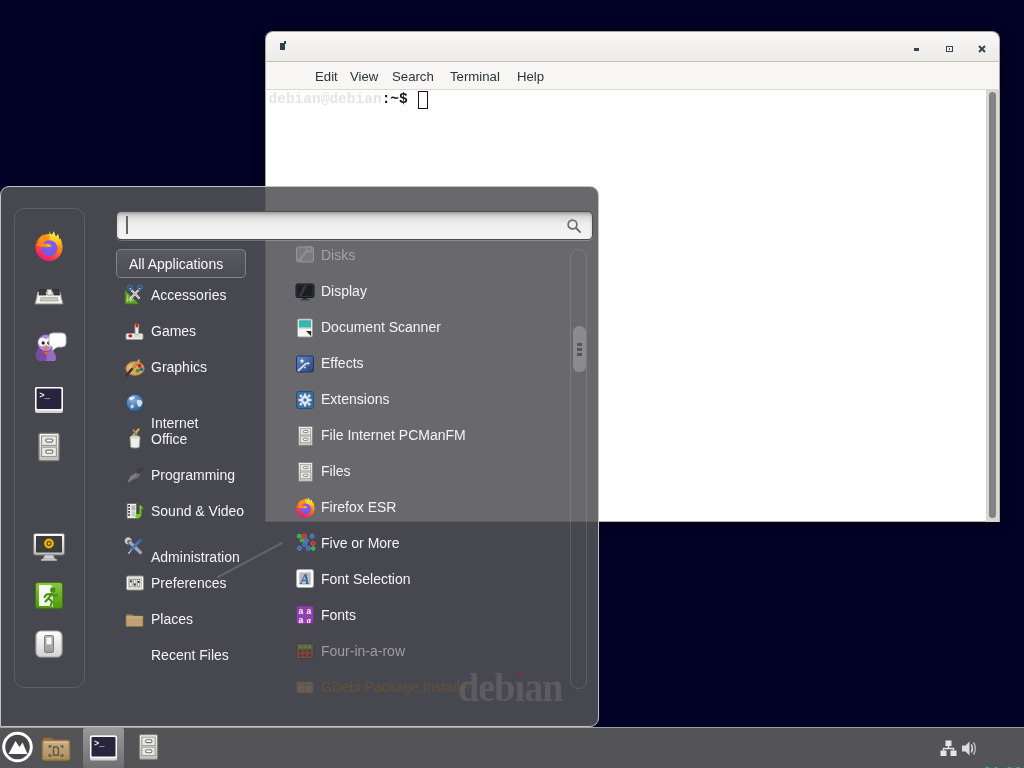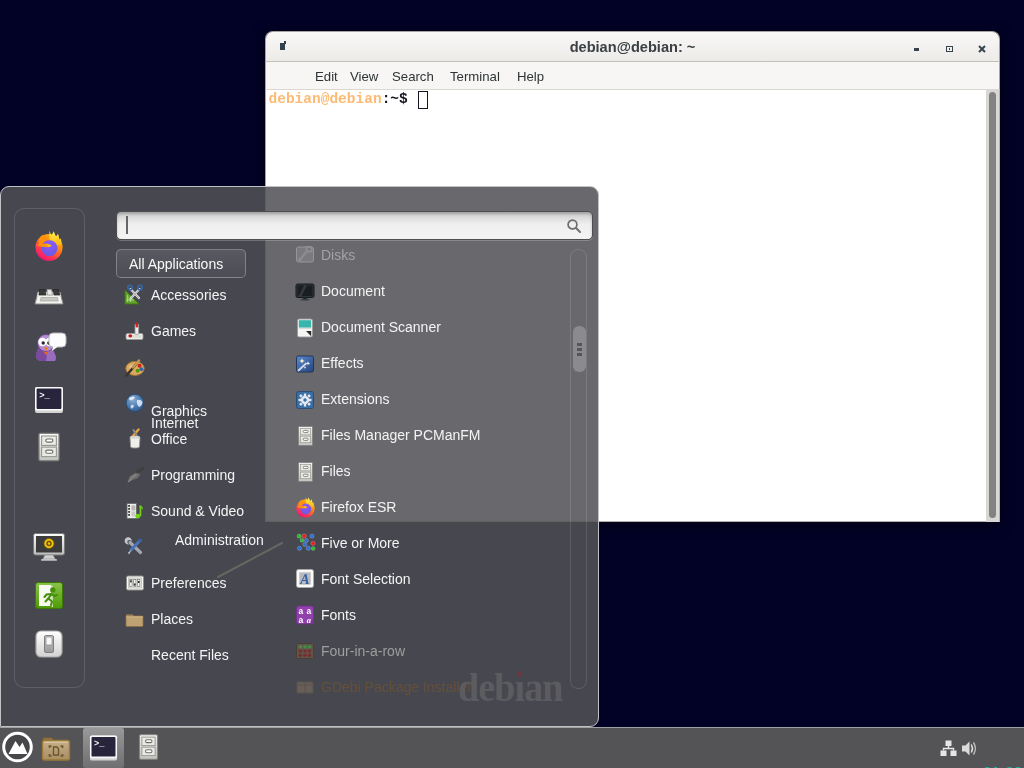--- a/index.html
+++ b/index.html
@@ -12,22 +12,20 @@
 
 <div class="abs" id="desktop" style="left:0;top:0;width:1024px;height:768px;
      background:#020226;"></div>
 
 <div class="abs" id="term" style="left:265px;top:31px;width:735px;height:491px;
      border-radius:8px 8px 0 0;box-shadow:0 3px 14px rgba(0,0,0,0.55);">
 
   <div class="abs" style="left:0;top:0;width:735px;height:31px;border-radius:8px 8px 0 0;
        background:linear-gradient(#f9f8f7,#edebe8);
        border:1px solid #a9a49e;border-bottom:1px solid #c3bfb9;box-sizing:border-box;"></div>
-  <div class="abs" style="left:0;top:8px;width:735px;height:18px;text-align:center;
-       font-size:14.6px;font-weight:bold;color:#3a4145;">debian@debian: ~</div>
 
   <div class="abs" style="left:15px;top:12px;width:4.5px;height:7px;background:#31404a;"></div>
   <div class="abs" style="left:18.5px;top:10px;width:2px;height:3px;background:#31404a;"></div>
 
   <div class="abs" style="left:649px;top:17px;width:5px;height:2.5px;background:#35444c;"></div>
   <div class="abs" style="left:681px;top:14.5px;width:6.5px;height:6.5px;border:1.8px solid #35444c;box-sizing:border-box;"></div>
   <div class="abs" style="left:683.5px;top:17px;width:1.6px;height:1.6px;background:#35444c;"></div>
   <svg class="abs" style="left:713px;top:14px;" width="8" height="8" viewBox="0 0 8 8">
     <path d="M1,1 L7,7 M7,1 L1,7" stroke="#35444c" stroke-width="2"></path>
   </svg>
@@ -41,21 +39,21 @@
     <span style="position:absolute;left:85px;">View</span>
     <span style="position:absolute;left:127px;">Search</span>
     <span style="position:absolute;left:185px;">Terminal</span>
     <span style="position:absolute;left:252px;">Help</span>
   </div>
 
   <div class="abs" style="left:0;top:59px;width:735px;height:432px;background:#ffffff;
        border-left:1px solid #a9a49e;border-right:1px solid #b5b1ac;border-bottom:1px solid #b5b1ac;box-sizing:border-box;"></div>
 
   <div class="abs" style="left:3.5px;top:60px;font-family:'Liberation Mono',monospace;
-       font-size:14.5px;font-weight:bold;white-space:pre;color:#171421;"><span style="color:#fdba74;text-align:right;">debian@debian</span>:~$ </div>
+       font-size:14.5px;font-weight:bold;white-space:pre;color:#171421;"><span style="color:#e5e5e5;text-align:right;">debian@debian</span>:~$ </div>
   <div class="abs" style="left:152.5px;top:59.5px;width:10px;height:18px;border:1.6px solid #171421;box-sizing:border-box;"></div>
 
   <div class="abs" style="left:721px;top:59px;width:13px;height:432px;background:#d9d7d4;"></div>
   <div class="abs" style="left:724px;top:61px;width:7px;height:426px;background:#828282;border-radius:4px;"></div>
 </div>
 
 <div class="abs" id="menu" style="left:0px;top:186px;width:599px;height:541px;
      background:rgba(82,82,86,0.868);border:1.5px solid #c2c2c4;
      border-radius:9px 9px 9px 0;box-sizing:border-box;"></div>
 
@@ -72,26 +70,26 @@
 </svg>
 
 <div class="abs" style="left:116px;top:249px;width:130px;height:29px;border-radius:5px;
      background:linear-gradient(rgba(255,255,255,0.10),rgba(255,255,255,0.03));
      border:1px solid rgba(255,255,255,0.28);box-sizing:border-box;"></div>
 <div class="abs" style="left:129px;top:256px;font-size:14px;color:#fafafa;">All Applications</div>
 
 <div id="cats" style="position:absolute;left:0;top:0;font-size:14px;color:#f4f4f4;white-space:nowrap;">
   <span class="abs" style="left:151px;top:287px;">Accessories</span>
   <span class="abs" style="left:151px;top:323px;">Games</span>
-  <span class="abs" style="left:151px;top:359px;margin-top:44px;">Graphics</span>
+  <span class="abs" style="left:151px;top:359px;">Graphics</span>
   <span class="abs" style="left:151px;top:395px;margin-top:20px;">Internet</span>
   <span class="abs" style="left:151px;top:431px;">Office</span>
   <span class="abs" style="left:151px;top:467px;">Programming</span>
   <span class="abs" style="left:151px;top:503px;">Sound &amp; Video</span>
-  <span class="abs" style="left:151px;top:532px;margin-left:24px;">Administration</span>
+  <span class="abs" style="left:151px;top:549px;">Administration</span>
   <span class="abs" style="left:151px;top:575px;">Preferences</span>
   <span class="abs" style="left:151px;top:611px;">Places</span>
   <span class="abs" style="left:151px;top:647px;">Recent Files</span>
 </div>
 
 <svg class="abs" style="left:124px;top:284px;" width="22" height="22" viewBox="0 0 22 22">
   <polygon points="1,20 1,6 15,20" fill="#63a62f" stroke="#3e7212" stroke-width="1"></polygon>
   <polygon points="4.5,16.5 4.5,12.5 8.5,16.5" fill="#8bc34a"></polygon>
   <path d="M3.5,11 L3.5,18 M6.5,14 L6.5,18 M2,16 L10,16" stroke="#ffffff" stroke-width="0.7" opacity="0.6"></path>
   <path d="M6.5,5 L15,14 M15.5,5 L7,14" stroke="#e8e8e8" stroke-width="2.2" stroke-linecap="round"></path>
@@ -169,25 +167,25 @@
   <rect x="13.9" y="9" width="1.6" height="2" fill="#2a2a2a"></rect>
 </svg>
 <svg class="abs" style="left:124px;top:608px;" width="22" height="22" viewBox="0 0 22 22">
   <path d="M2,6.5 L8.5,6.5 L10.5,8.5 L19,8.5 L19,10 L2,10 Z" fill="#a98a5d"></path>
   <rect x="2" y="8" width="17" height="10.5" rx="1" fill="#c0a173" stroke="#8a6f45" stroke-width="0.8"></rect>
   <path d="M2,9 L19,9" stroke="#d4b98c" stroke-width="1"></path>
 </svg>
 
 <div id="apps" style="position:absolute;left:0;top:0;font-size:14px;color:#f4f4f4;white-space:nowrap;">
   <span class="abs" style="left:321px;top:247px;color:#a3a3a3;">Disks</span>
-  <span class="abs" style="left:321px;top:283px;">Document</span>
+  <span class="abs" style="left:321px;top:283px;">Display</span>
   <span class="abs" style="left:321px;top:319px;">Document Scanner</span>
   <span class="abs" style="left:321px;top:355px;">Effects</span>
   <span class="abs" style="left:321px;top:391px;">Extensions</span>
-  <span class="abs" style="left:321px;top:427px;">Files Manager PCManFM</span>
+  <span class="abs" style="left:321px;top:427px;">File Internet PCManFM</span>
   <span class="abs" style="left:321px;top:463px;">Files</span>
   <span class="abs" style="left:321px;top:499px;">Firefox ESR</span>
   <span class="abs" style="left:321px;top:535px;">Five or More</span>
   <span class="abs" style="left:321px;top:571px;">Font Selection</span>
   <span class="abs" style="left:321px;top:607px;">Fonts</span>
   <span class="abs" style="left:321px;top:643px;color:#9e9e9e;">Four-in-a-row</span>
   <span class="abs" style="left:321px;top:679px;color:#a16207;opacity:0.32;">GDebi Package Installer</span>
 </div>
 
 <svg class="abs" style="left:294px;top:246px;opacity:0.5;" width="22" height="20" viewBox="0 0 22 20">

